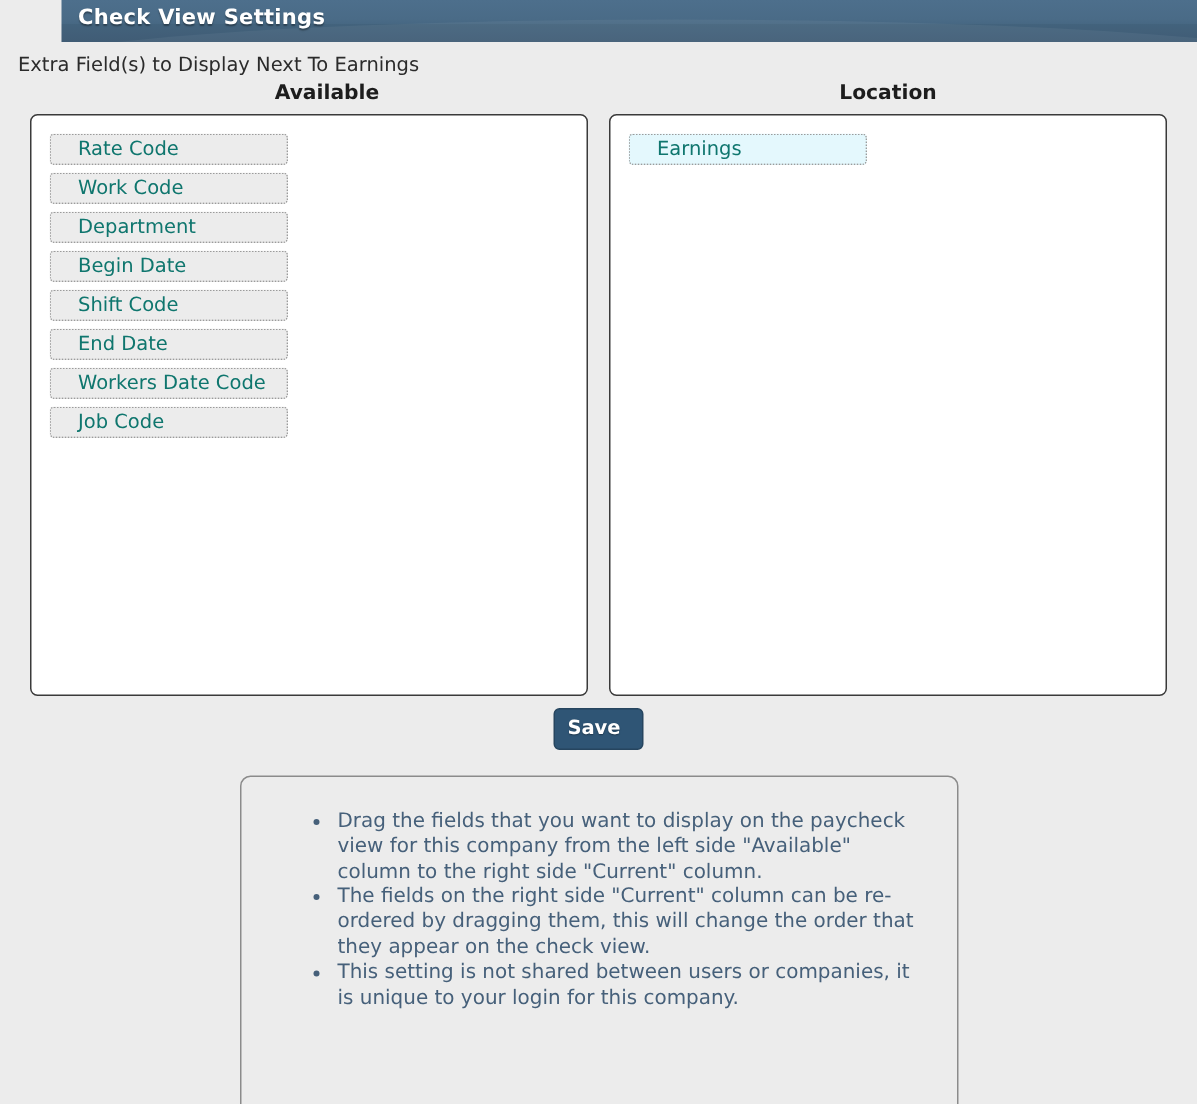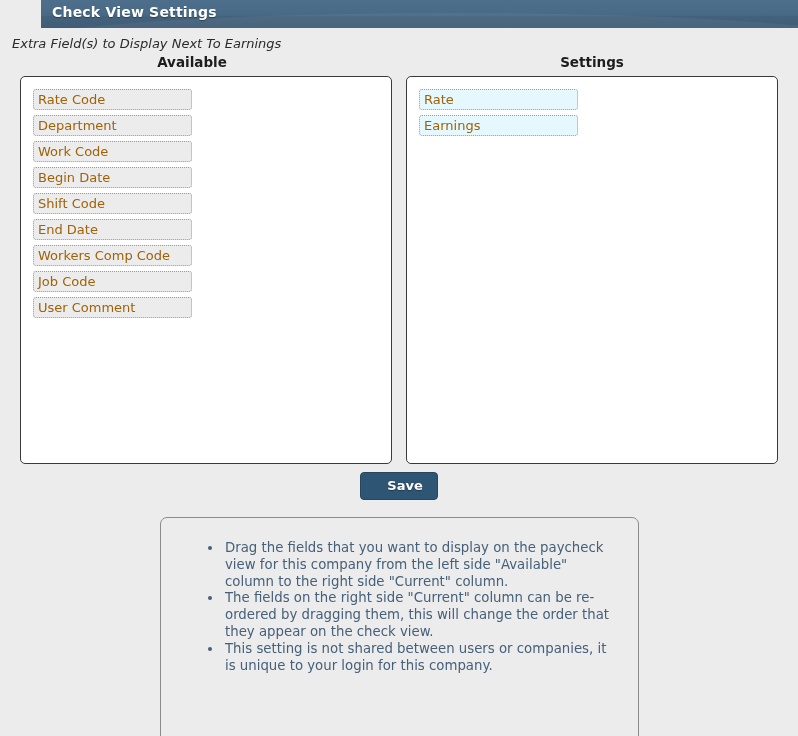--- a/index.html
+++ b/index.html
@@ -76,32 +76,31 @@
     line-height: 1;
   }
 
   
   .subtitle {
     position: absolute;
     left: 12px;
     top: 36px;
     font-size: 13px;
     color: #2b2b2b;
-    font-style: italic;
   }
 
   .col-head {
     position: absolute;
     top: 54px;
     font-size: 13.5px;
     font-weight: bold;
     color: #1d1d1d;
     text-align: center;
   }
-  .col-head.left  { left: 6px;  width: 372px; }
+  .col-head.left  { left: 32px;  width: 372px; }
   .col-head.right { left: 406px; width: 372px; }
 
   
   .panel {
     position: absolute;
     top: 76px;
     height: 388px;
     background: #ffffff;
     border: 1px solid #3a3a3a;
     border-radius: 5px;
@@ -113,25 +112,25 @@
   .list {
     list-style: none;
     margin: 0;
     padding: 12px 0 0 12px;
   }
   .item {
     box-sizing: border-box;
     height: 21px;
     line-height: 19px;
     margin-bottom: 5px;
-    padding: 0 4px;
+    padding: 0 18px;
     border: 1px dotted #9b9b9b;
     border-radius: 3px;
     font-size: 13px;
-    color: #a16207;
+    color: #0f766e;
     cursor: move;
     white-space: nowrap;
     overflow: hidden;
   }
   .panel.left  .item { width: 159px; background: #ececec; }
   .panel.right .item { width: 159px; background: #e4f8fd; }
 
   
   .save-wrap {
     position: absolute;
@@ -140,21 +139,21 @@
     width: 798px;
     text-align: center;
   }
   .save-btn {
     display: inline-block;
     background: #2f5575;
     color: #ffffff;
     font-family: "DejaVu Sans", "Liberation Sans", sans-serif;
     font-size: 13px;
     font-weight: bold;
-    padding: 5px 14px 6px 26px;
+    padding: 5px 14px 6px 8px;
     border: 1px solid #26455f;
     border-radius: 4px;
     cursor: pointer;
     text-shadow: 0 1px 1px rgba(0,0,0,0.35);
   }
 
   
   .instructions {
     position: absolute;
     left: 160px;
@@ -188,39 +187,37 @@
   <div class="swoosh2"></div>
   <div class="title-text">Check View Settings</div>
   <div class="close-btn">
     <span class="glyph">✖</span>
   </div>
 </div>
 
 <div class="subtitle">Extra Field(s) to Display Next To Earnings</div>
 
 <div class="col-head left">Available</div>
-<div class="col-head right">Settings</div>
+<div class="col-head right">Location</div>
 
 <div class="panel left">
   <ul class="list">
     <li class="item">Rate Code</li>
+    <li class="item">Work Code</li>
     <li class="item">Department</li>
-    <li class="item">Work Code</li>
     <li class="item">Begin Date</li>
     <li class="item">Shift Code</li>
     <li class="item">End Date</li>
-    <li class="item">Workers Comp Code</li>
+    <li class="item">Workers Date Code</li>
     <li class="item">Job Code</li>
-    <li class="item">User Comment</li>
   </ul>
 </div>
 
 <div class="panel right">
   <ul class="list">
-    <li class="item">Rate</li>
     <li class="item">Earnings</li>
   </ul>
 </div>
 
 <div class="save-wrap">
   <button class="save-btn">Save</button>
 </div>
 
 <div class="instructions">
   <ul>

